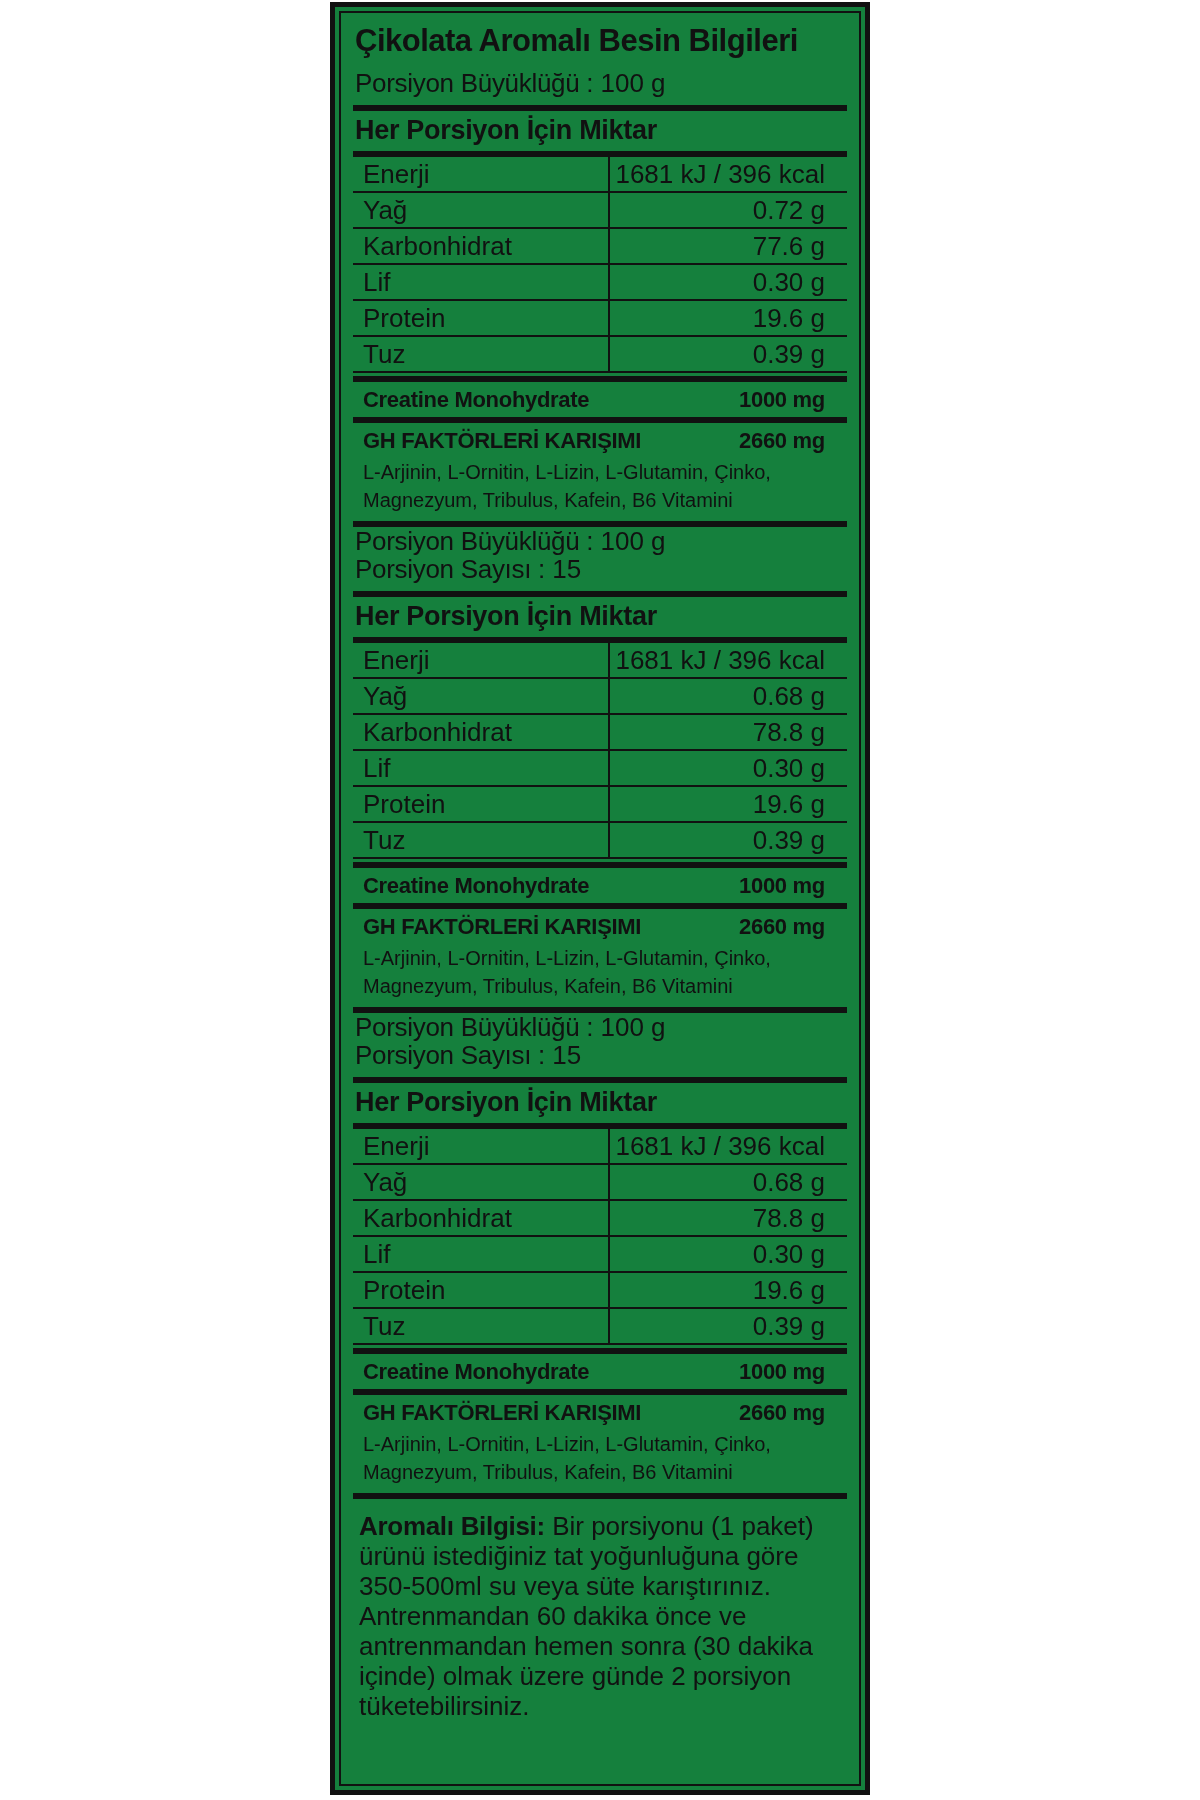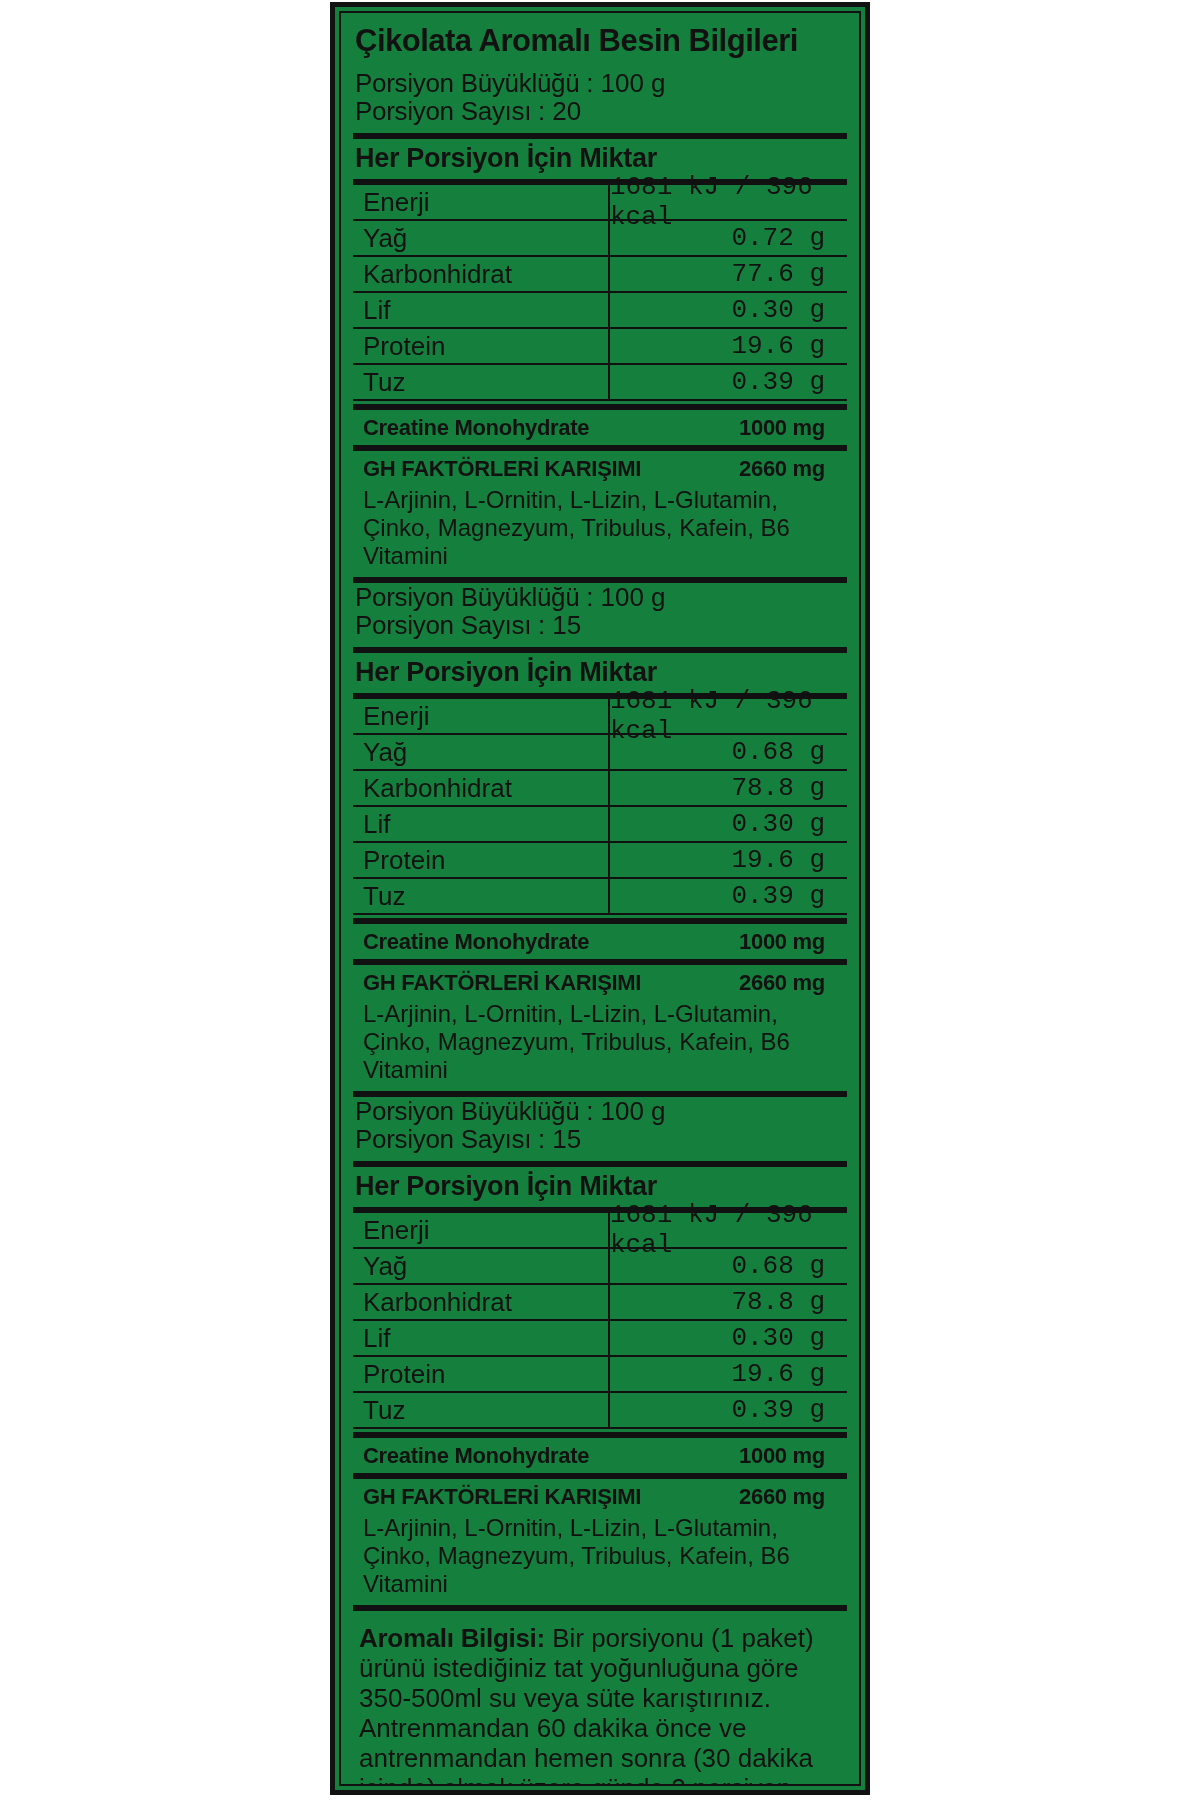--- a/index.html
+++ b/index.html
@@ -51,33 +51,32 @@
   .cell-l {
     width: 52%;
     border-right: 2px solid #111111;
     display: flex; align-items: center;
     padding-left: 10px;
   }
   .cell-r {
     flex: 1;
     display: flex; align-items: center; justify-content: flex-end;
     padding-right: 22px;
-    font-family: Liberation Mono, monospace;
   }
 
   .bold-row {
     display: flex; align-items: center; justify-content: space-between;
     height: 35px;
     font-size: 22px; font-weight: bold; letter-spacing: -0.3px;
     padding: 0 22px 0 10px;
     gap: 40px;
   }
 
   .ingredients {
-    font-size: 24px; line-height: 28px;
+    font-size: 20px; line-height: 28px;
     padding: 0 6px 7px 10px;
   }
 
   .usage {
     font-size: 26px; line-height: 30px;
     padding: 12px 4px 0 6px;
   }
   .usage .b { font-weight: bold; letter-spacing: -0.3px; }
 </style>
 </head>
@@ -85,24 +84,20 @@
 
 <div class="label-outer">
   <div class="label-inner">
 
     <div class="sec">
       <div class="sec-title">Çikolata Aromalı Besin Bilgileri</div>
       <div class="serving-line">
         <span class="b">Porsiyon Büyüklüğü :</span> 
         <span>100 g</span>
       </div>
-      <div class="serving-line">
-        <span class="b">Porsiyon Sayısı :</span> 
-        <span>20</span>
-      </div>
       <div class="bar mt"></div>
       <div class="amount-header">Her Porsiyon İçin Miktar</div>
       <div class="bar"></div>
       <div class="rows">
         <div class="row">
           <span class="cell-l">Enerji</span>
           <span class="cell-r">1681 kJ / 396 kcal</span>
         </div>
         <div class="row">
           <span class="cell-l">Yağ</span>

